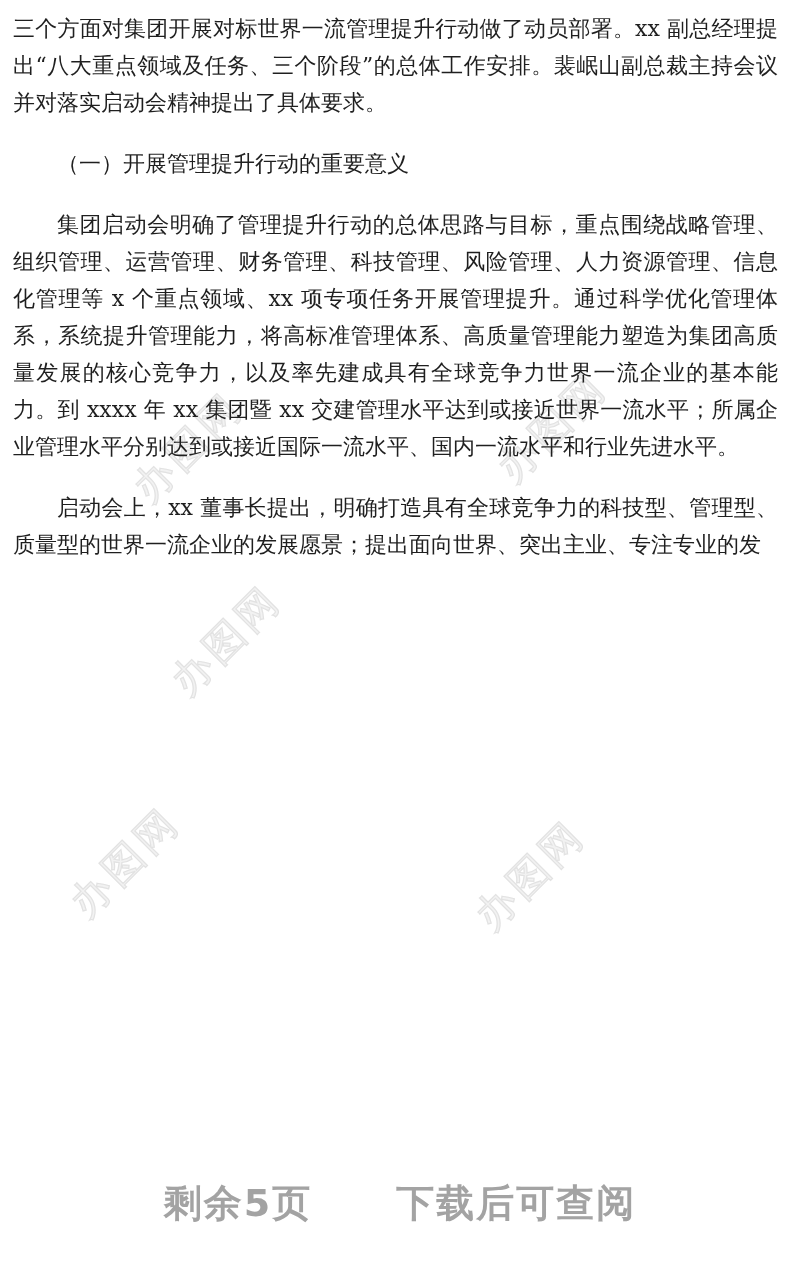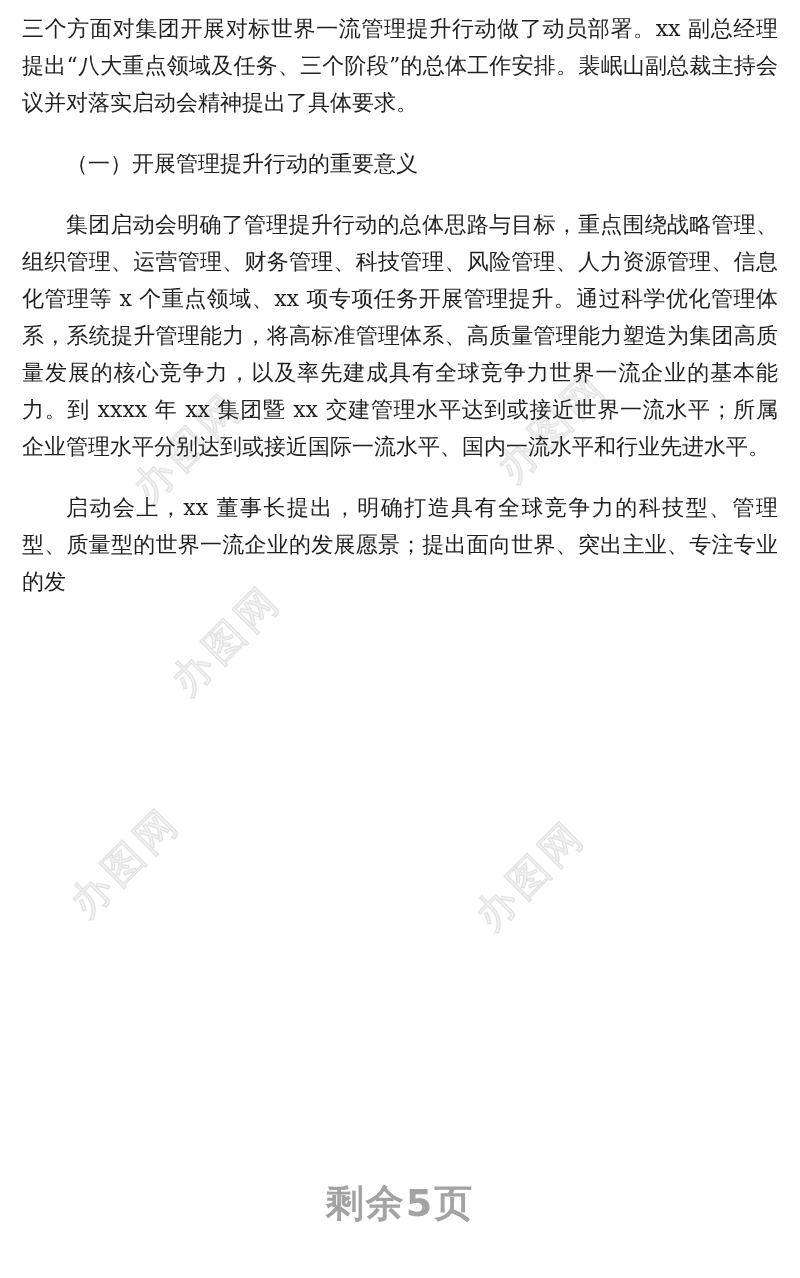--- a/index.html
+++ b/index.html
@@ -11,21 +11,21 @@
     position: relative;
     width: 800px;
     height: 1278px;
     margin: 0 auto;
     background: #ffffff;
     overflow: hidden;
   }
   .doc-body {
     position: relative;
     z-index: 2;
-    padding: 10px 22px 0 22px;
+    padding: 10px 22px 0 13px;
     color: #1f1f1f;
     font-family: "DejaVu Serif", serif;
     font-size: 22px;
     line-height: 37px;
     text-align: justify;
   }
   .doc-body p {
     margin: 24px 0;
     text-indent: 2em;
   }
@@ -87,15 +87,16 @@
 
   <div class="doc-body">
     <p class="continued">三个方面对集团开展对标世界一流管理提升行动做了动员部署。xx 副总经理提出“八大重点领域及任务、三个阶段”的总体工作安排。裴岷山副总裁主持会议并对落实启动会精神提出了具体要求。</p>
     <p class="heading">（一）开展管理提升行动的重要意义</p>
     <p>集团启动会明确了管理提升行动的总体思路与目标，重点围绕战略管理、组织管理、运营管理、财务管理、科技管理、风险管理、人力资源管理、信息化管理等 x 个重点领域、xx 项专项任务开展管理提升。通过科学优化管理体系，系统提升管理能力，将高标准管理体系、高质量管理能力塑造为集团高质量发展的核心竞争力，以及率先建成具有全球竞争力世界一流企业的基本能力。到 xxxx 年 xx 集团暨 xx 交建管理水平达到或接近世界一流水平；所属企业管理水平分别达到或接近国际一流水平、国内一流水平和行业先进水平。</p>
     <p>启动会上，xx 董事长提出，明确打造具有全球竞争力的科技型、管理型、质量型的世界一流企业的发展愿景；提出面向世界、突出主业、专注专业的发</p>
   </div>
 
   <div class="footer-notice">
     <span>剩余5页</span>
+    <span>下载后可查阅</span>
   </div>
 
 </div>
 
 </body></html>

